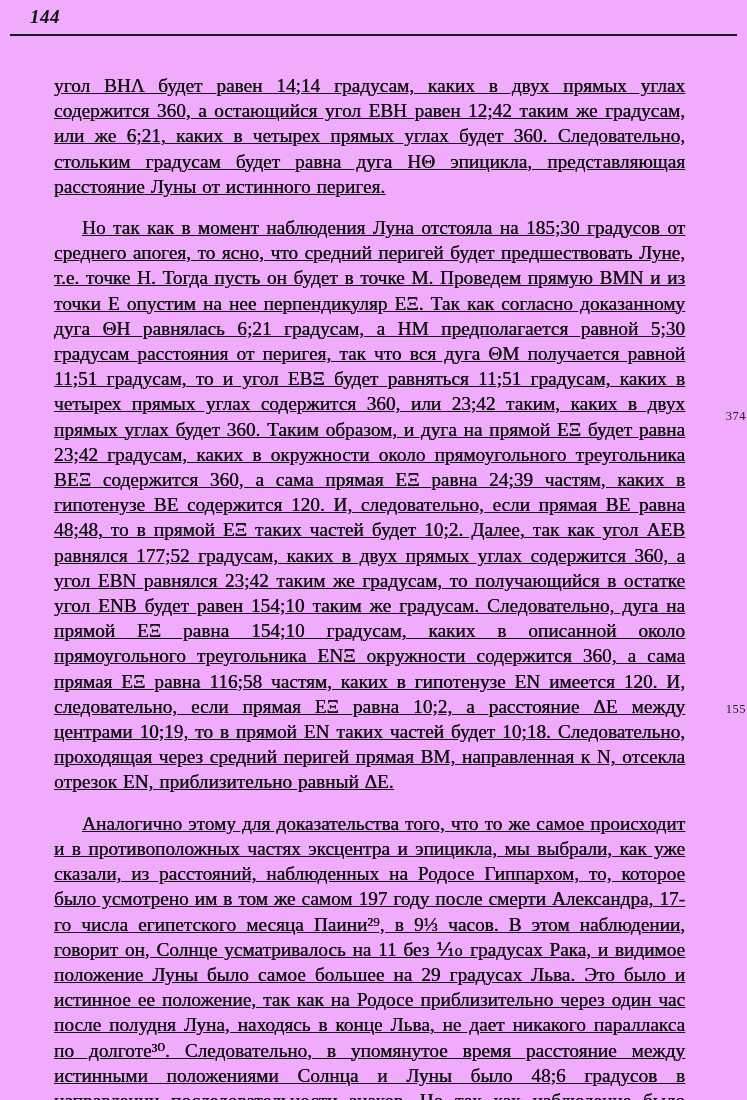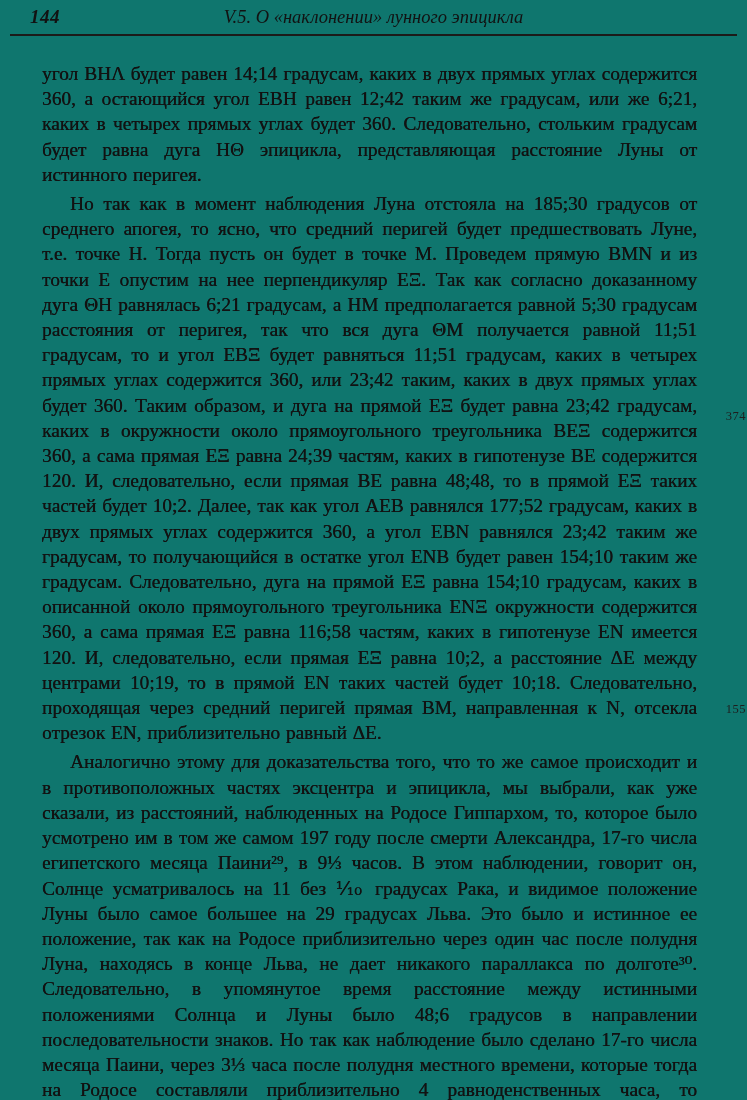--- a/index.html
+++ b/index.html
@@ -5,21 +5,21 @@
   html, body {
     margin: 0;
     padding: 0;
     background: #e9e8e4;
   }
   .page {
     position: relative;
     width: 747px;
     height: 1100px;
     margin: 0 auto;
-    background: #0f766e;
+    background: #f0abfc;
     color: #121212;
     font-family: "Liberation Serif", "DejaVu Serif", serif;
     overflow: hidden;
   }
   .running-header {
     position: absolute;
     top: 6px;
     left: 30px;
     right: 30px;
     height: 24px;
@@ -57,22 +57,23 @@
     left: 38px;
     width: 663px;
     font-size: 19.3px;
     line-height: 25.2px;
     text-align: justify;
     
     text-shadow: 0.35px 0 0 currentColor;
     word-spacing: 1px;
   }
   .body-text p {
-    margin: 4px;
+    margin: 16px;
     padding: 0;
+    text-decoration: underline;
   }
   .body-text p.indented {
     text-indent: 28px;
   }
   .margin-note {
     position: absolute;
     left: 712px;
     width: 34px;
     font-size: 12.5px;
     line-height: 14px;
@@ -83,21 +84,20 @@
   .margin-note.n374 { top: 409px; }
   .margin-note.n375 { top: 702px; }
 </style>
 </head>
 <body>
 
 <div class="page">
 
   <div class="running-header">
     <span class="page-number">144</span>
-    <span class="running-title">V.5. О «наклонении» лунного эпицикла</span>
   </div>
 
   <div class="header-rule"></div>
 
   <div class="body-text">
     <p class="continuation">угол ВНΛ будет равен 14;14 градусам, каких в двух прямых углах содержится 360, а остающийся угол ЕВН равен 12;42 таким же градусам, или же 6;21, каких в четырех прямых углах будет 360. Следовательно, стольким градусам будет равна дуга НΘ эпицикла, представляющая расстояние Луны от истинного перигея.</p>
     <p class="indented">Но так как в момент наблюдения Луна отстояла на 185;30 градусов от среднего апогея, то ясно, что средний перигей будет предшествовать Луне, т.е. точке Н. Тогда пусть он будет в точке М. Проведем прямую BMN и из точки Е опустим на нее перпендикуляр ЕΞ. Так как согласно доказанному дуга ΘН равнялась 6;21 градусам, а НМ предполагается равной 5;30 градусам расстояния от перигея, так что вся дуга ΘМ получается равной 11;51 градусам, то и угол ЕВΞ будет равняться 11;51 градусам, каких в четырех прямых углах содержится 360, или 23;42 таким, каких в двух прямых углах будет 360. Таким образом, и дуга на прямой ЕΞ будет равна 23;42 градусам, каких в окружности около прямоугольного треугольника ВЕΞ содержится 360, а сама прямая ЕΞ равна 24;39 частям, каких в гипотенузе ВЕ содержится 120. И, следовательно, если прямая ВЕ равна 48;48, то в прямой ЕΞ таких частей будет 10;2. Далее, так как угол АЕВ равнялся 177;52 градусам, каких в двух прямых углах содержится 360, а угол EBN равнялся 23;42 таким же градусам, то получающийся в остатке угол ENB будет равен 154;10 таким же градусам. Следовательно, дуга на прямой ЕΞ равна 154;10 градусам, каких в описанной около прямоугольного треугольника ENΞ окружности содержится 360, а сама прямая ЕΞ равна 116;58 частям, каких в гипотенузе EN имеется 120. И, следовательно, если прямая ЕΞ равна 10;2, а расстояние ΔЕ между центрами 10;19, то в прямой EN таких частей будет 10;18. Следовательно, проходящая через средний перигей прямая ВМ, направленная к N, отсекла отрезок EN, приблизительно равный ΔЕ.</p>
     <p class="indented">Аналогично этому для доказательства того, что то же самое происходит и в противоположных частях эксцентра и эпицикла, мы выбрали, как уже сказали, из расстояний, наблюденных на Родосе Гиппархом, то, которое было усмотрено им в том же самом 197 году после смерти Александра, 17-го числа египетского месяца Паини²⁹, в 9⅓ часов. В этом наблюдении, говорит он, Солнце усматривалось на 11 без ⅒ градусах Рака, и видимое положение Луны было самое большее на 29 градусах Льва. Это было и истинное ее положение, так как на Родосе приблизительно через один час после полудня Луна, находясь в конце Льва, не дает никакого параллакса по долготе³⁰. Следовательно, в упомянутое время расстояние между истинными положениями Солнца и Луны было 48;6 градусов в направлении последовательности знаков. Но так как наблюдение было сделано 17-го числа месяца Паини, через 3⅓ часа после полудня местного времени, которые тогда на Родосе составляли приблизительно 4 равноденственных часа, то прошедшее время от принятой нами эпохи до наблюдения составляет 620 египетских годов, 286 дней и 4 равноденственных часа по обычному счету, или 3⅔ часа по точному. Для этого времени мы точно так же находим, что среднее Солнце было на 12;5 градусах Рака, истинное же — на 10;40, а среднее положение Луны по долготе было на 27;20 градусах Льва. Таким образом, расстояние от среднего положения Луны до истинного положения Солнца составляет 46;40 градусов, а аномалия, отсчитанная от среднего апогея эпицикла, равнялась 333;12 градусам³¹.</p>
   </div>
 

